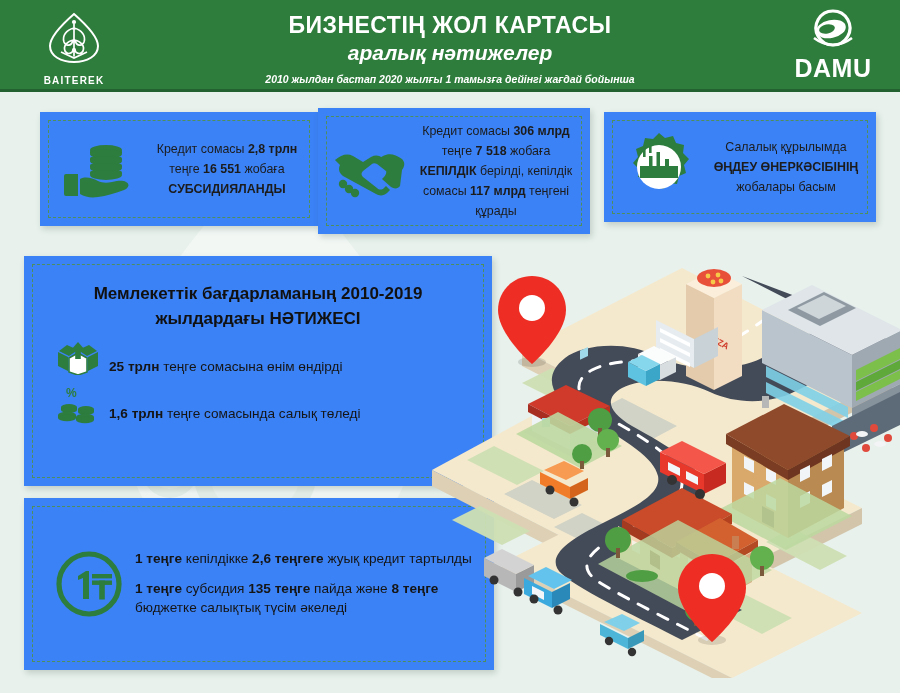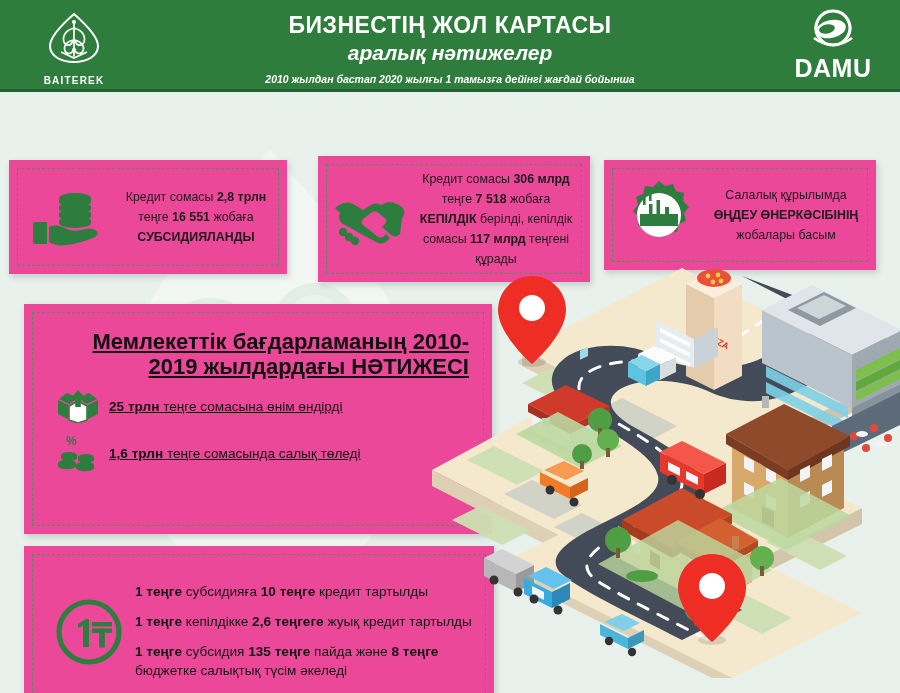--- a/index.html
+++ b/index.html
@@ -26,54 +26,53 @@
   .hdr-sub{font-size:21px;font-weight:bold;font-style:italic;line-height:26px;}
   .hdr-note{font-size:10.5px;font-style:italic;font-weight:bold;line-height:16px;margin-top:5px;}
 
   .logo-left{position:absolute;left:24px;top:12px;width:100px;text-align:center;color:#fff;}
   .logo-left .lbl{font-size:10px;font-weight:bold;letter-spacing:1.2px;margin-top:7px;}
   .logo-right{position:absolute;right:12px;top:8px;width:110px;text-align:center;color:#fff;}
   .logo-right .lbl{font-size:25px;font-weight:bold;letter-spacing:.5px;margin-top:-2px;}
 
   
   .card{
-    position:absolute;background:#ec4899;
+    position:absolute;background:#3b82f6;
     box-shadow:2px 3px 6px rgba(60,80,70,.22);
     box-sizing:border-box;
-    margin-top:48px;
   }
   .card .inner{
     position:absolute;inset:8px;
     border:1.6px dashed #4e8f5c;
     box-sizing:border-box;
     display:flex;align-items:center;
   }
   .icon-box{flex:0 0 auto;display:flex;align-items:center;justify-content:center;}
   .txt{flex:1 1 auto;color:#1c1c1c;}
 
   
-  #card-subsidy{left:9px;top:112px;width:278px;height:114px;}
+  #card-subsidy{left:40px;top:112px;width:278px;height:114px;}
   #card-guarantee{left:318px;top:108px;width:272px;height:126px;}
   #card-industry{left:604px;top:112px;width:272px;height:110px;}
 
   .top-text{font-size:12.4px;line-height:20px;text-align:center;}
   .top-text b{font-weight:bold;}
 
   
   #panel-results{left:24px;top:256px;width:468px;height:230px;}
   #panel-results .inner{display:block;padding:10px 14px 8px 14px;}
   .panel-title{
-    font-size:22px;font-weight:bold;color:#111;text-align:right;
-    line-height:25px;margin:6px 0 2px 0;text-decoration:underline;
+    font-size:17px;font-weight:bold;color:#111;text-align:center;
+    line-height:25px;margin:6px 0 2px 0;
   }
   .panel-subtitle{
     font-size:13.5px;font-weight:bold;font-style:italic;color:#111;
     text-align:center;margin:10px 0 8px 0;
   }
-  .res-row{display:flex;align-items:center;margin:7px 0 9px 0;text-decoration:underline;}
+  .res-row{display:flex;align-items:flex-end;margin:7px 0 9px 0;}
   .res-ico{flex:0 0 62px;height:38px;display:flex;align-items:center;justify-content:center;}
   .res-txt{flex:1;font-size:13.6px;line-height:19px;color:#151515;padding-top:3px;}
   .res-txt b{font-weight:bold;}
 
   
   #panel-ratio{left:24px;top:498px;width:470px;height:172px;}
   #panel-ratio .inner{display:flex;align-items:center;padding:6px 10px;}
   .ratio-ico{flex:0 0 92px;display:flex;align-items:center;justify-content:center;}
   .ratio-list{flex:1;}
   .ratio-item{font-size:13.6px;line-height:19px;color:#151515;margin:9px 0 11px 0;}
@@ -272,21 +271,20 @@
           <circle cx="37" cy="37" r="30" fill="none" stroke="#2d7d3e" stroke-width="5.2"></circle>
           <g fill="#2d7d3e">
             <path d="M26 29 l8 -5 h3 v28 h-6 V31 l-5 2 Z"></path>
             <rect x="40" y="27" width="20" height="4.4"></rect>
             <rect x="40" y="33.5" width="20" height="4.4"></rect>
             <rect x="47.2" y="33.5" width="5.6" height="19"></rect>
           </g>
         </svg>
       </div>
       <div class="ratio-list">
-        <div class="ratio-item"><b>1 теңге</b><span> субсидияға </span><b>10 теңге</b><span> кредит тартылды</span></div>
         <div class="ratio-item"><b>1 теңге</b><span> кепілдікке </span><b>2,6 теңгеге</b><span> жуық кредит тартылды</span></div>
         <div class="ratio-item"><b>1 теңге</b><span> субсидия </span><b>135 теңге</b><span> пайда және </span><b>8 теңге</b><span> бюджетке салықтық түсім әкеледі</span></div>
       </div>
     </div>
   </div>
 
   <svg class="illus" viewBox="0 0 470 420">
     <defs>
       <linearGradient id="shadowG" x1="0" y1="0" x2="0" y2="1">
         <stop offset="0%" stop-color="#000" stop-opacity=".10"></stop>

